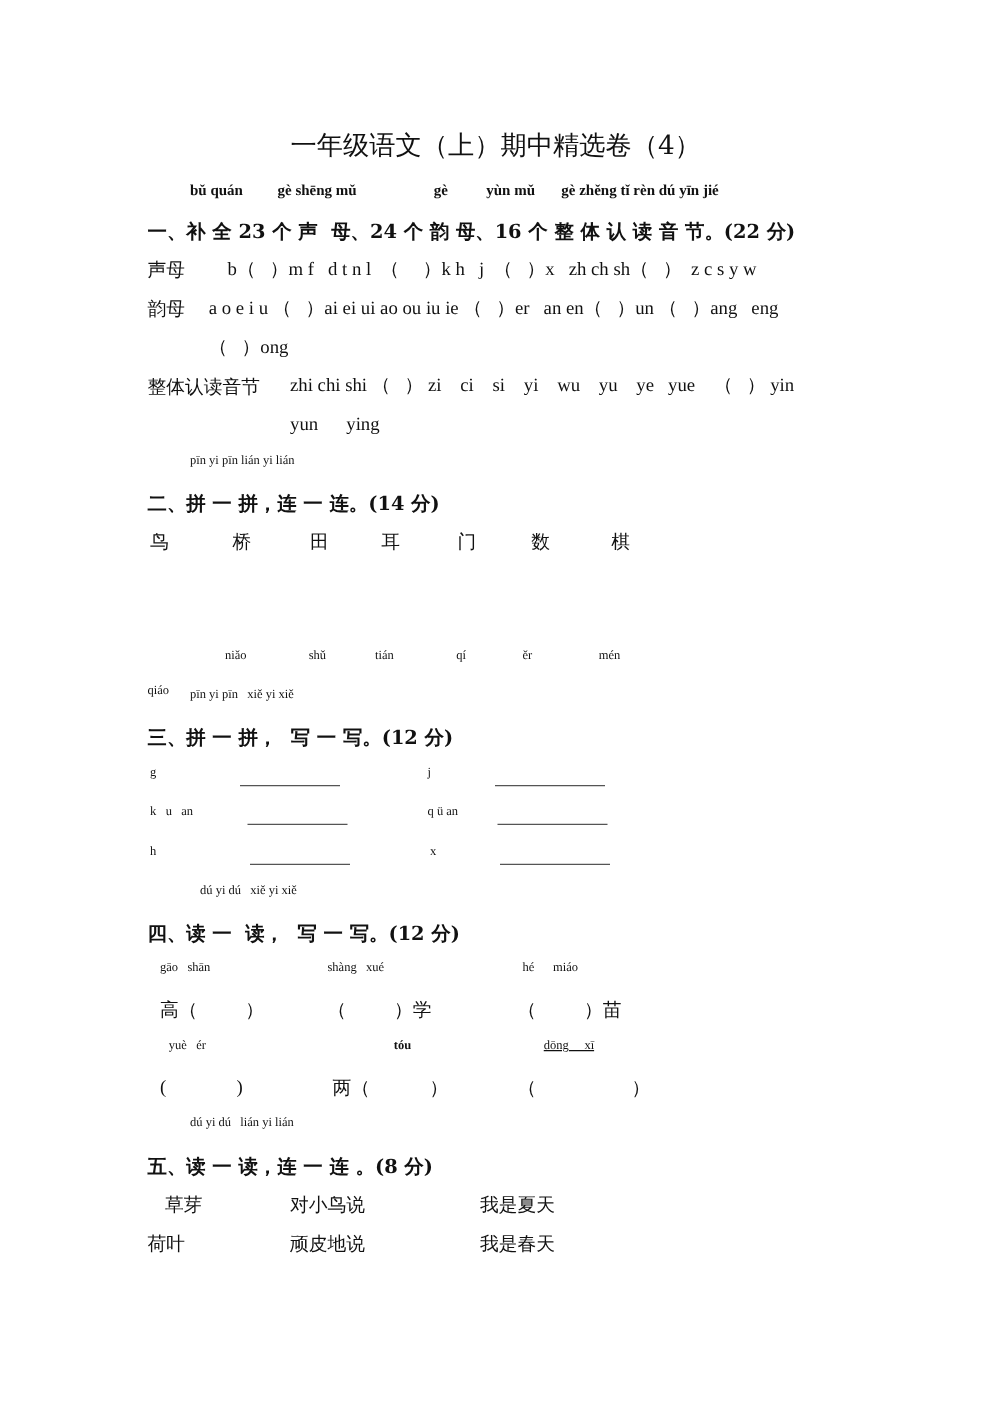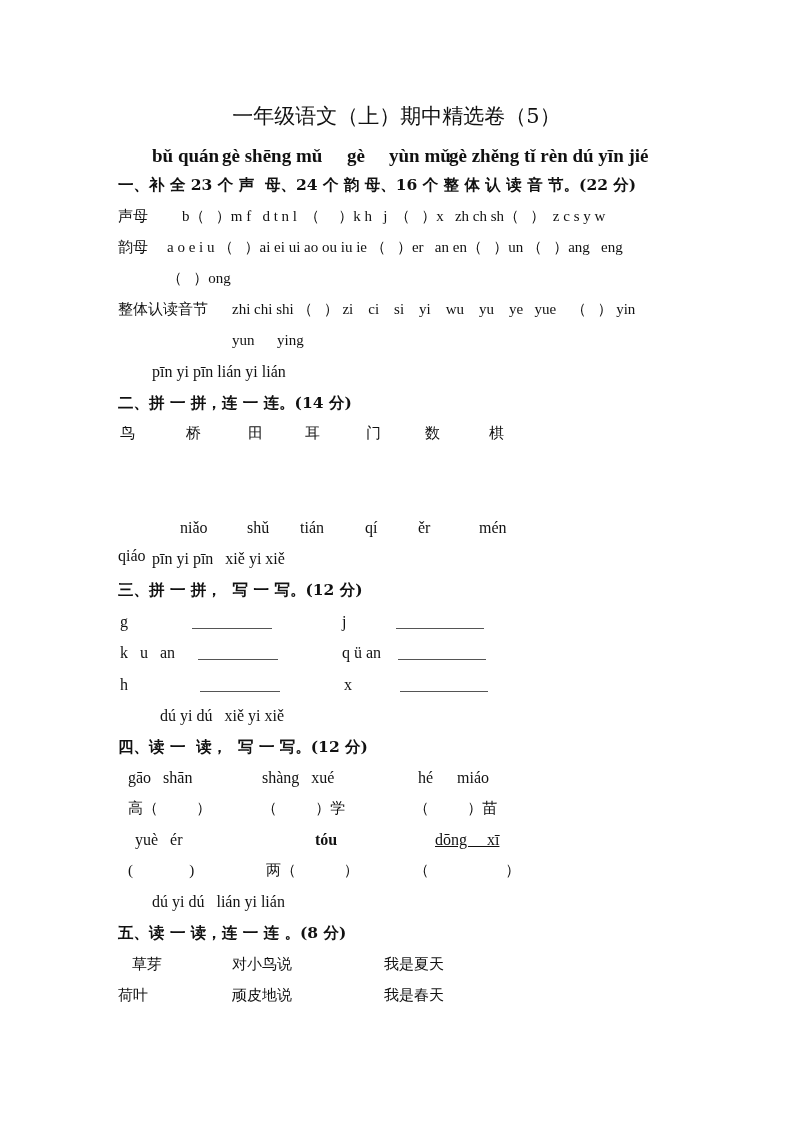--- a/index.html
+++ b/index.html
@@ -1,30 +1,30 @@
 <!DOCTYPE html>
 <html><head>
 <meta charset="utf-8">
 <style>
   html, body { margin: 0; padding: 0; background: #ffffff; }
   body { width: 793px; height: 1122px; position: relative; overflow: hidden;
          font-family: "Liberation Serif", "DejaVu Serif", serif; color: #111; }
   .abs { position: absolute; white-space: pre; line-height: 1; }
   .title { font-size: 21px; left: 0; width: 793px; text-align: center; top: 106px; font-family: "DejaVu Serif", serif; }
-  .py-bold { font-weight: bold; font-size: 19px; }
+  .py-bold { font-weight: bold; font-size: 12px; }
   .heading { font-weight: bold; font-size: 15.5px; font-family: "DejaVu Serif", serif; }
   .body { font-size: 15px; }
   .cn { font-family: "DejaVu Serif", serif; font-size: 15px; }
-  .py { font-size: 16px; }
+  .py { font-size: 10px; }
   .blank { position: absolute; border-bottom: 1px solid #555; height: 0; }
 </style>
 </head>
 <body>
 
-<div class="abs title">一年级语文（上）期中精选卷（5）</div>
+<div class="abs title">一年级语文（上）期中精选卷（4）</div>
 
 <div class="abs py-bold" style="left:152px; top:146px;">bǔ quán</div>
 <div class="abs py-bold" style="left:222px; top:146px;">gè shēng mǔ</div>
 <div class="abs py-bold" style="left:347px; top:146px;">gè</div>
 <div class="abs py-bold" style="left:389px; top:146px;">yùn mǔ</div>
 <div class="abs py-bold" style="left:449px; top:146px;">gè zhěng tǐ rèn dú yīn jié</div>
 
 <div class="abs heading" style="left:118px; top:177px;">一、补 全 23 个 声  母、24 个 韵 母、16 个 整 体 认 读 音 节。(22 分)</div>
 
 <div class="abs cn" style="left:118px; top:209px;">声母</div>

